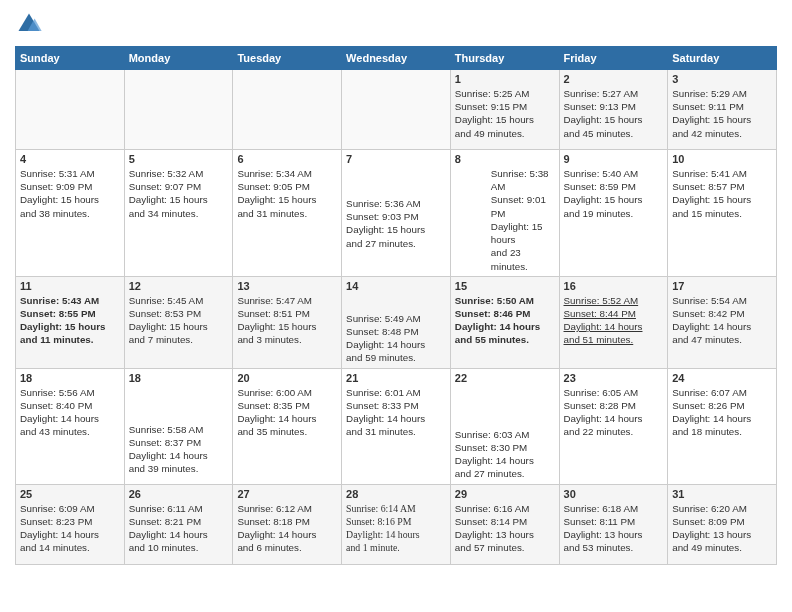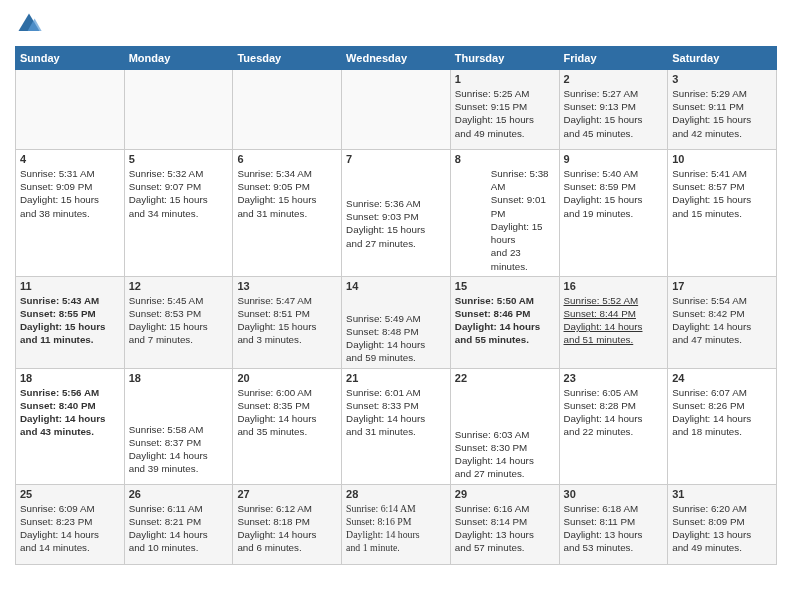--- a/index.html
+++ b/index.html
@@ -261,21 +261,21 @@
             <span class="day-num">17</span>
             <div class="day-info" style="white-space: pre-line;">Sunrise: 5:54 AM
 Sunset: 8:42 PM
 Daylight: 14 hours
 and 47 minutes.</div>
           </td>
         </tr>
         <tr>
           <td>
             <span class="day-num">18</span>
-            <div class="day-info" style="white-space: pre-line; font-weight: bold;">Sunrise: 5:56 AM
+            <div class="day-info" style="white-space: pre-line;">Sunrise: 5:56 AM
 Sunset: 8:40 PM
 Daylight: 14 hours
 and 43 minutes.</div>
           </td>
           <td>
             <span class="day-num">18</span>
             <div class="day-info" style="white-space: pre-line; margin-top: 39px;">Sunrise: 5:58 AM
 Sunset: 8:37 PM
 Daylight: 14 hours
 and 39 minutes.</div>

